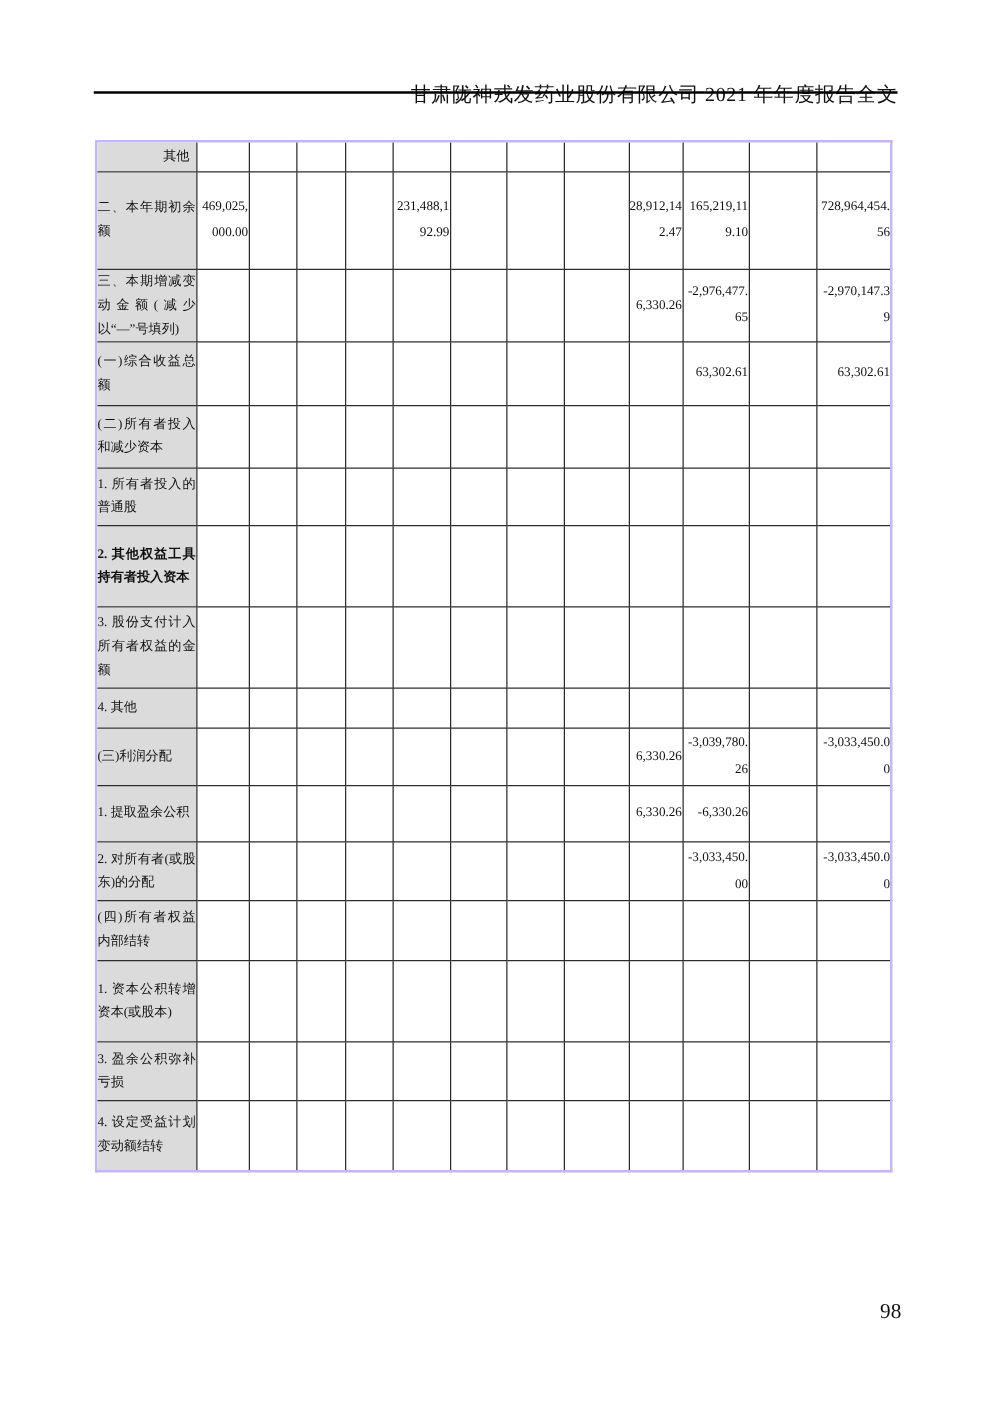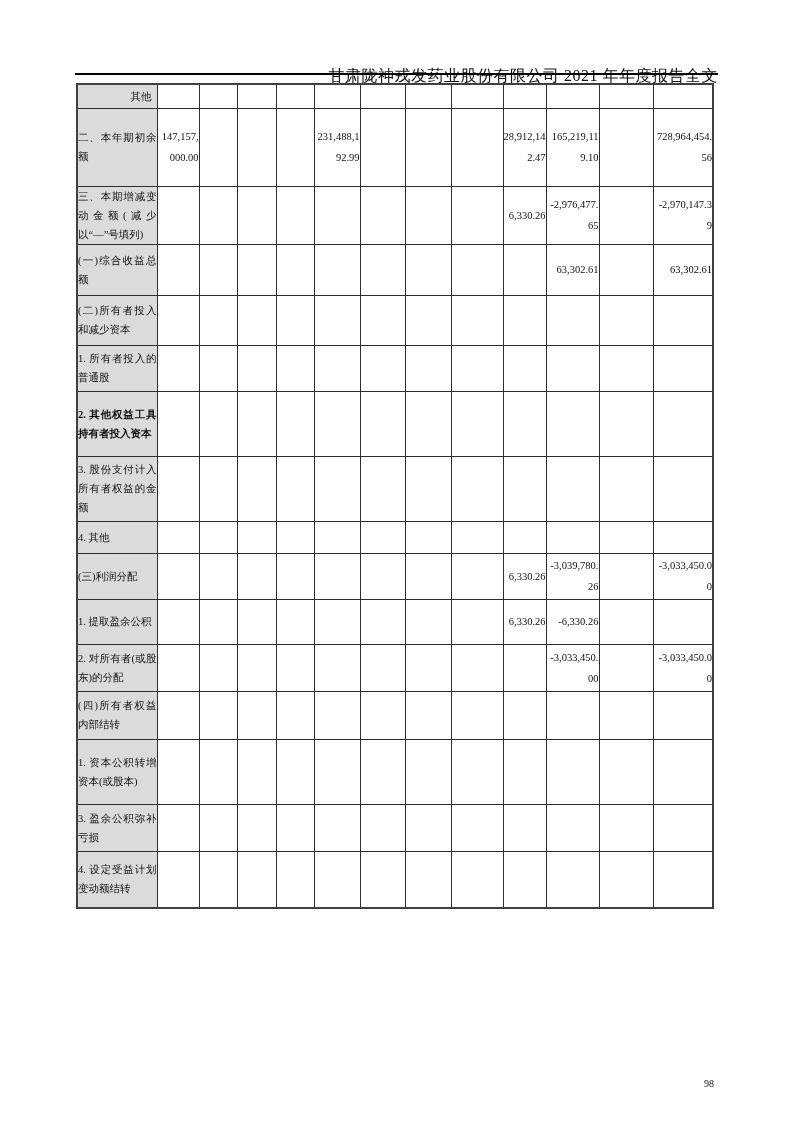--- a/index.html
+++ b/index.html
@@ -20,25 +20,25 @@
     white-space:nowrap;
   }
   .header-rule {
     position:absolute;
     top:73px; left:75px;
     width:643px; height:2px;
     background:#000;
   }
   table.equity {
     position:absolute;
-    top:83px; left:76px;
+    top:112px; left:76px;
     width:636px;
     border-collapse:collapse;
     table-layout:fixed;
-    border:2px solid #404040;
+    border:2px solid #c4b5fd;
   }
   table.equity td {
     border:1px solid #2e2e2e;
     vertical-align:middle;
     overflow:hidden;
     padding:0;
   }
   td.lbl {
     background:#dbdbdb;
     font-size:10.5px;
@@ -53,23 +53,22 @@
     line-height:21px;
     padding:0 2px;
     text-align:right;
     word-break:break-all;
     color:#111;
     background:#fff;
   }
   .page-num {
     position:absolute;
     top:1039px; left:704px;
-    font-size:10px;
+    font-size:17px;
     color:#111;
-    margin-top:39px;
   }
 </style>
 </head>
 <body>
 
 <div class="header-title">甘肃陇神戎发药业股份有限公司 2021 年年度报告全文</div>
 
 <div class="header-rule"></div>
 
 <table class="equity">
@@ -99,21 +98,21 @@
         <td class="val"></td>
         <td class="val"></td>
         <td class="val"></td>
         <td class="val"></td>
         <td class="val"></td>
         <td class="val"></td>
         <td class="val"></td>
       </tr>
       <tr style="height: 78px;">
         <td class="lbl">二、本年期初余额</td>
-        <td class="val">147,157,000.00</td>
+        <td class="val">469,025,000.00</td>
         <td class="val"></td>
         <td class="val"></td>
         <td class="val"></td>
         <td class="val">231,488,192.99</td>
         <td class="val"></td>
         <td class="val"></td>
         <td class="val"></td>
         <td class="val">28,912,142.47</td>
         <td class="val">165,219,119.10</td>
         <td class="val"></td>

